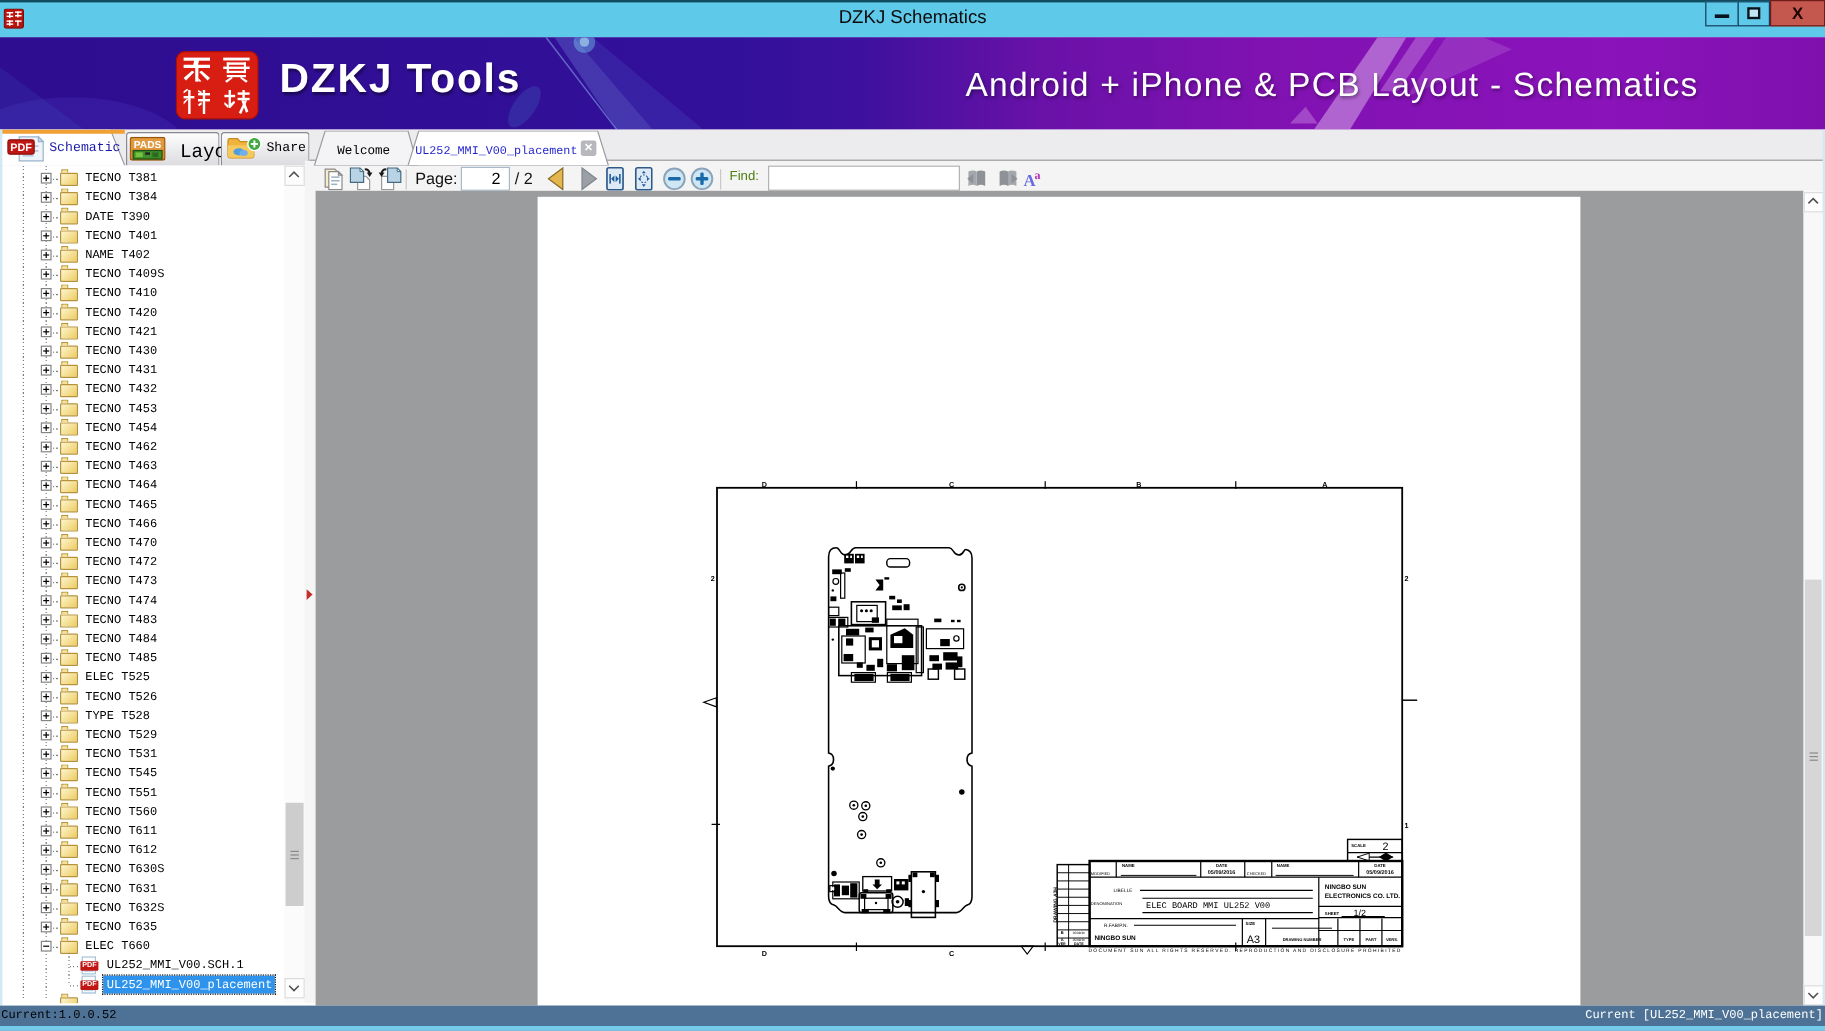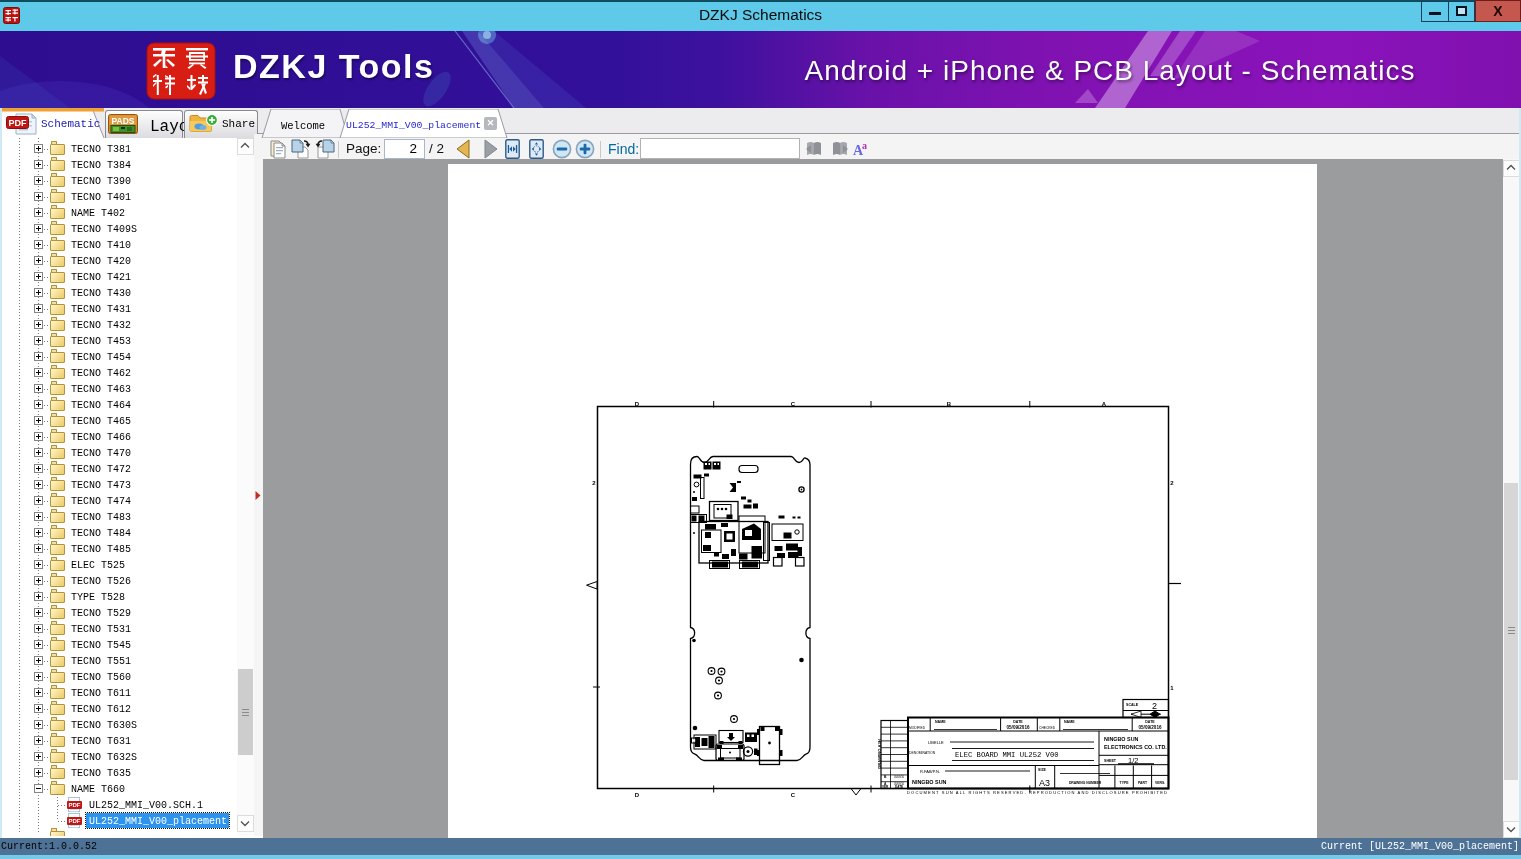--- a/index.html
+++ b/index.html
@@ -224,21 +224,21 @@
 <svg class="abs" style="left:552px;top:139px" width="20" height="20" viewBox="0 0 20 20">
       <circle cx="10" cy="10" r="8.6" fill="#cfe6f5" stroke="#8aa4ba" stroke-width="1.6"></circle>
       <rect x="4.8" y="8.6" width="10.4" height="2.8" rx="1" fill="#1a6aaa"></rect>
     </svg>
 <svg class="abs" style="left:575px;top:139px" width="20" height="20" viewBox="0 0 20 20">
       <circle cx="10" cy="10" r="8.6" fill="#cfe6f5" stroke="#8aa4ba" stroke-width="1.6"></circle>
       <rect x="4.8" y="8.6" width="10.4" height="2.8" rx="1" fill="#1a6aaa"></rect>
       <rect x="8.6" y="4.8" width="2.8" height="10.4" rx="1" fill="#1a6aaa"></rect>
     </svg>
 <div class="abs sep" style="left:600px;top:141px;height:17px"></div>
-<div class="abs" style="left:608px;top:141px;font-size:14px;color:#0369a1">Find:</div>
+<div class="abs" style="left:608px;top:141px;font-size:11px;color:#4d7c0f">Find:</div>
 <div class="abs" style="left:640px;top:138px;width:160px;height:21px;background:#fff;border:1px solid #b2b2b2"></div>
 <svg class="abs" style="left:805px;top:140px" width="19" height="18" viewBox="0 0 19 18">
       <g transform="translate(18,0) scale(-1,1)">
         <path d="M2 3 Q6 1 9 3 L9 15 Q6 13 2 15 Z" fill="#8e9196"></path>
         <path d="M16 3 Q12 1 9 3 L9 15 Q12 13 16 15 Z" fill="#a4a7ac"></path>
         <polygon points="12,5 17,9 12,13" fill="#8e9196"></polygon>
       </g>
     </svg>
 <svg class="abs" style="left:831px;top:140px" width="19" height="18" viewBox="0 0 19 18">
       <g>
@@ -273,21 +273,21 @@
       </div>
 <div class="tl" style="left:71px;top:22px">TECNO T384</div>
 <div class="pb" style="left:34px;top:38px">
         <i></i>
         <b></b>
       </div>
 <div class="doth" style="left:44px;top:43px;width:7px"></div>
 <div class="fo" style="left:50px;top:38px">
         <u></u>
       </div>
-<div class="tl" style="left:71px;top:38px">TECNO T390</div>
+<div class="tl" style="left:71px;top:38px">DATE T390</div>
 <div class="pb" style="left:34px;top:54px">
         <i></i>
         <b></b>
       </div>
 <div class="doth" style="left:44px;top:59px;width:7px"></div>
 <div class="fo" style="left:50px;top:54px">
         <u></u>
       </div>
 <div class="tl" style="left:71px;top:54px">TECNO T401</div>
 <div class="pb" style="left:34px;top:70px">
@@ -614,21 +614,21 @@
         <u></u>
       </div>
 <div class="tl" style="left:71px;top:630px">TECNO T635</div>
 <div class="pb" style="left:34px;top:646px">
         <i></i>
       </div>
 <div class="doth" style="left:44px;top:651px;width:7px"></div>
 <div class="fo" style="left:50px;top:646px">
         <u></u>
       </div>
-<div class="tl" style="left:71px;top:646px">NAME T660</div>
+<div class="tl" style="left:71px;top:646px">ELEC T660</div>
 <div class="dotv" style="left:57px;top:656px;height:26px"></div>
 <div class="doth" style="left:58px;top:667px;width:8px"></div>
 <div class="pdfic" style="left:68px;top:659px">
         <s style="top:3px"></s>
         <s style="top:11px"></s>
         <s style="top:13px"></s>
         <em>PDF</em>
       </div>
 <div class="tl" style="left:89px;top:662px">UL252_MMI_V00.SCH.1</div>
 <div class="doth" style="left:58px;top:683px;width:8px"></div>

